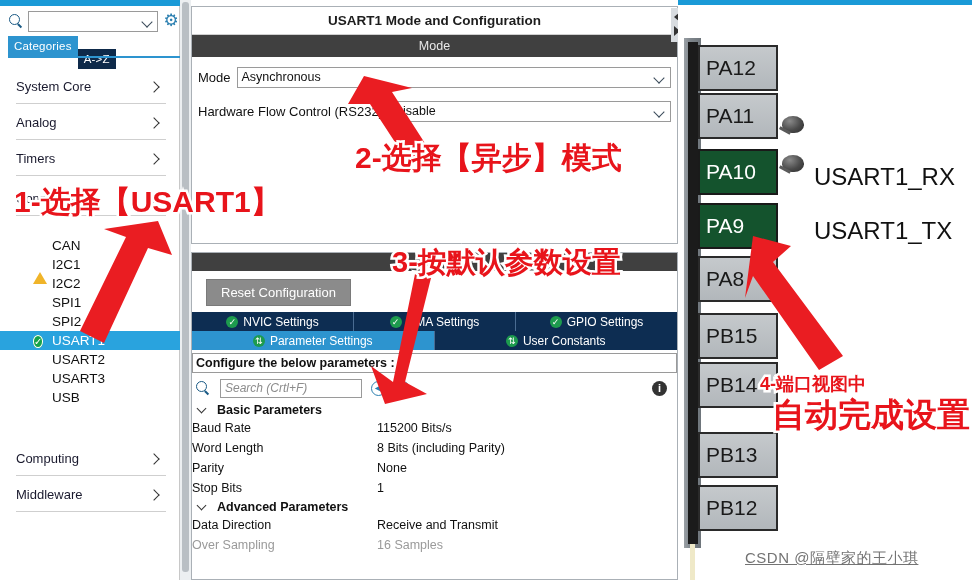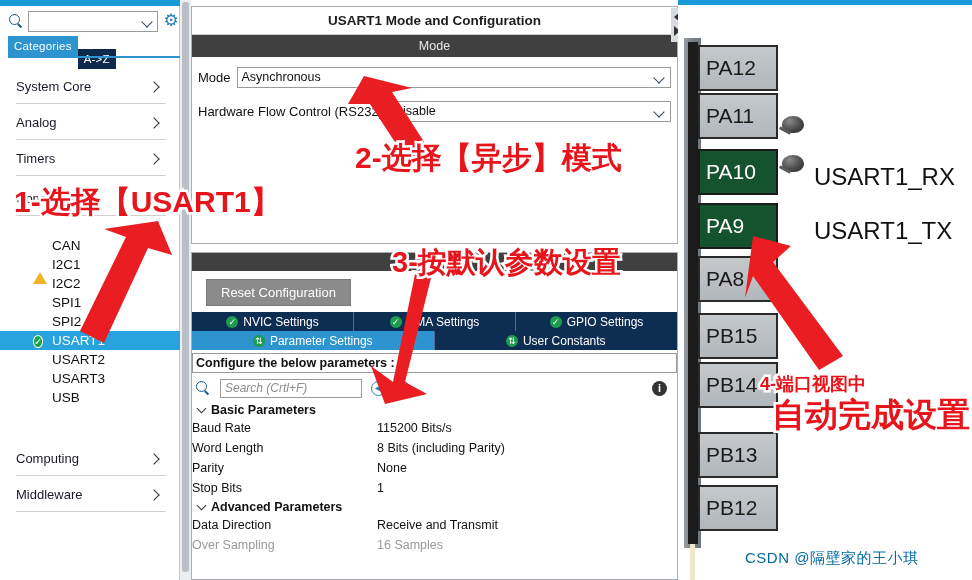--- a/index.html
+++ b/index.html
@@ -183,21 +183,21 @@
     border: 1.4px solid #2b7fb0; color: #2b7fb0;
     font-size: 10px; line-height: 12px; text-align: center;
   }
   #info-icon {
     margin-left: auto; margin-right: 10px;
     width: 15px; height: 15px; border-radius: 50%; background: #333;
     color: #fff; font-size: 11px; font-weight: bold;
     line-height: 15px; text-align: center;
   }
   .param-group {
-    display: flex; align-items: center; gap: 6px;
+    display: flex; align-items: center; gap: 12px;
     font-size: 12.5px; font-weight: bold; color: #111;
     padding-left: 6px; height: 17px;
   }
   .param-group .tw {
     width: 7px; height: 7px;
     border-left: 1.5px solid #333; border-bottom: 1.5px solid #333;
     transform: rotate(-45deg); margin-bottom: 3px;
   }
   .param-row {
     display: flex; height: 20px; align-items: center;
@@ -250,21 +250,21 @@
     position: absolute; left: 6px; top: 0; width: 22px; height: 17px;
     background: radial-gradient(ellipse at 35% 30%, #8a8a8a 0%, #4a4a4a 55%, #2a2a2a 100%);
     border-radius: 50% 50% 45% 45%;
   }
   .tack .pinpt {
     position: absolute; left: 3px; top: 13px; width: 12px; height: 3px;
     background: #5a5a5a; transform: rotate(28deg);
   }
   #watermark {
     position: absolute; left: 745px; top: 549px;
-    font-size: 15px; color: #0369a1; letter-spacing: .5px;
+    font-size: 15px; color: #737373; letter-spacing: .5px; text-decoration: underline;
   }
   .ann-wrap { position: absolute; white-space: nowrap; line-height: 1.08; }
   .ann-wrap .stroke {
     position: absolute; left: 0; top: 0;
     -webkit-text-stroke: 5px #ffffff; color: #ffffff;
     font-weight: bold;
   }
   .ann-wrap .fill {
     position: relative; color: #e8141b; font-weight: bold;
   }

